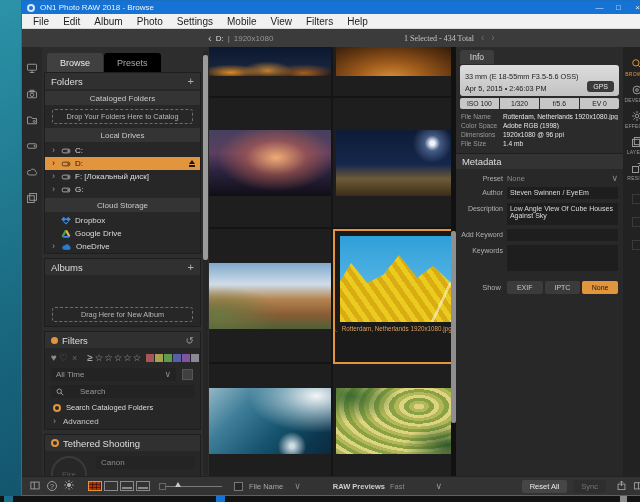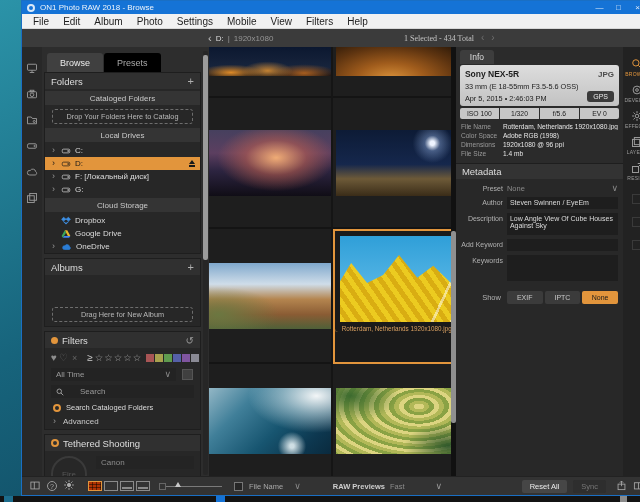--- a/index.html
+++ b/index.html
@@ -419,24 +419,20 @@
             </div>
         </div>
         <div class="grid-scroll">
             <div class="gs-thumb"></div>
           </div>
       </div>
 
       <div class="right-panel">
         <div class="info-tab">Info</div>
         <div class="info-card">
-          <div class="card-r1">
-            <span>Sony NEX-5R</span>
-            <span class="card-jpg">JPG</span>
-          </div>
           <div class="card-r2">33 mm (E 18-55mm F3.5-5.6 OSS)</div>
           <div class="card-r3">Apr 5, 2015 • 2:46:03 PM</div>
           <span class="gps-btn">GPS</span>
         </div>
         <div class="exif-row">
           <span class="exif-box">ISO 100</span>
           <span class="exif-box">1/320</span>
           <span class="exif-box">f/5.6</span>
           <span class="exif-box">EV 0</span>
         </div>

